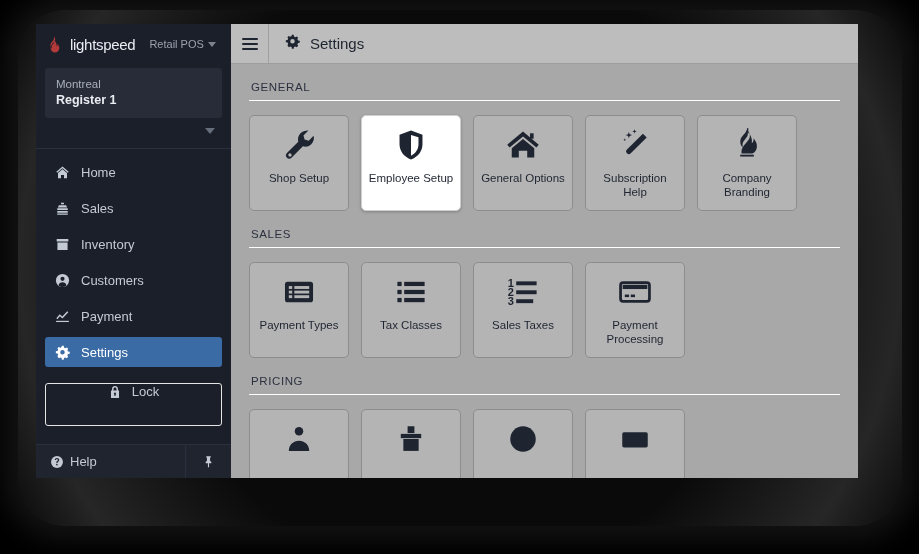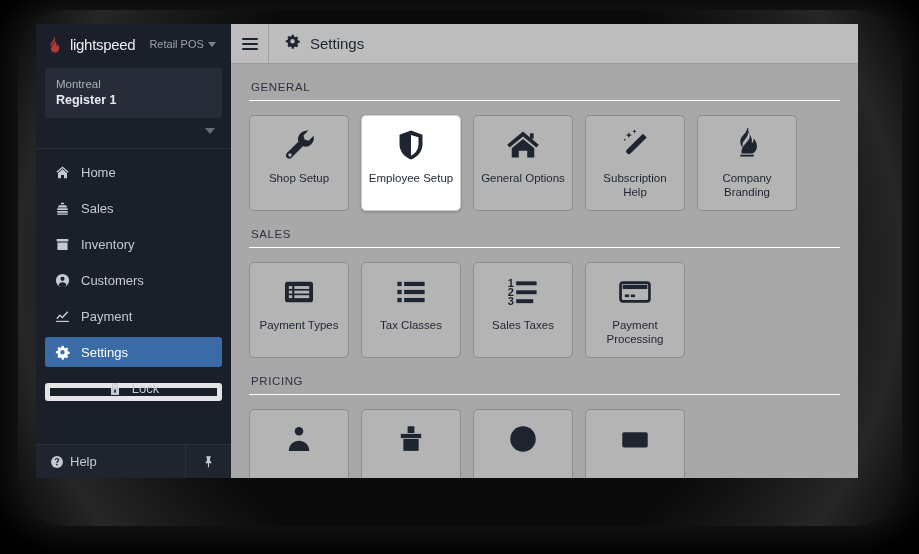--- a/index.html
+++ b/index.html
@@ -135,25 +135,25 @@
   }
   .nav-ico {
     width: 15px; height: 15px;
     flex: 0 0 15px;
     display: flex; align-items: center; justify-content: center;
   }
   .nav-ico svg { display: block; }
 
   .lock-btn {
     margin: 10px 9px 0 9px;
-    height: 18px;
-    border: 5px solid #e5e5e5;
+    height: 43px;
+    border: 1px solid #e5e5e5;
     border-radius: 3px;
     display: flex;
-    align-items: flex-end;
+    align-items: flex-start;
     justify-content: center;
     gap: 9px;
     color: #c4cad4;
     font-size: 13px;
   }
 
   .sidebar-spacer { flex: 1 1 auto; }
 
   .helpbar {
     height: 34px;

